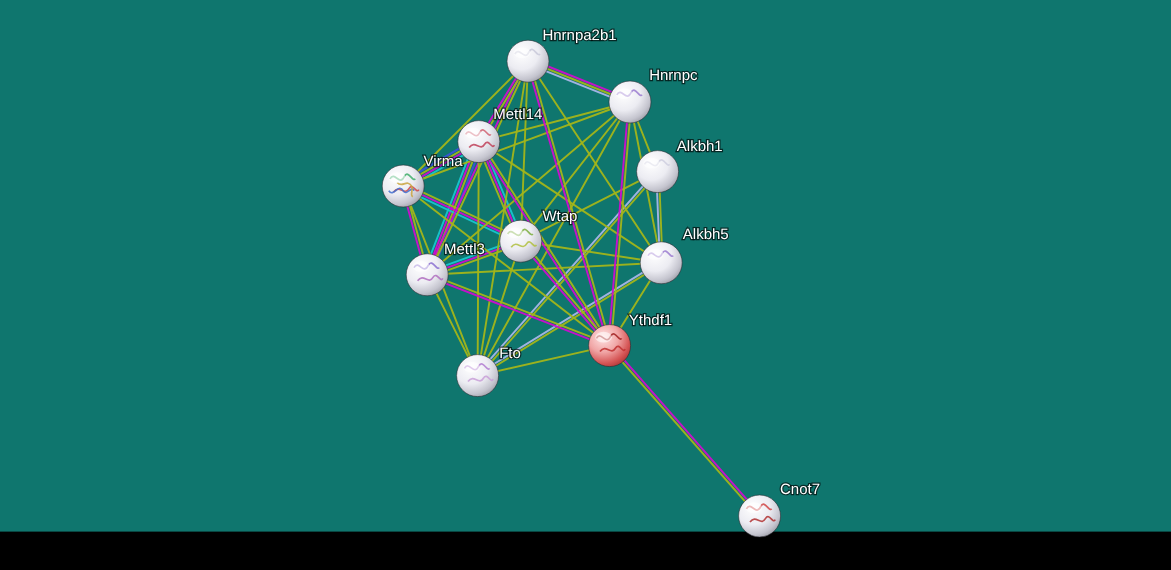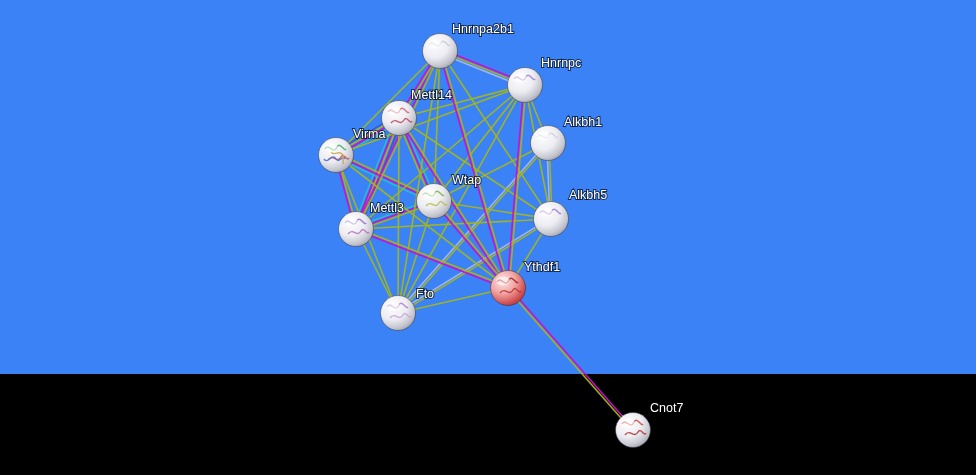--- a/index.html
+++ b/index.html
@@ -7,22 +7,22 @@
     padding: 0;
     background: #000000;
     width: 976px;
     height: 475px;
     overflow: hidden;
     font-family: "Liberation Sans", sans-serif;
   }
   .stage {
     position: relative;
     width: 976px;
-    height: 374px;
-    background: #3b82f6;
+    height: 443px;
+    background: #0f766e;
   }
   svg text.node-label {
     fill: #ffffff;
     font-family: "Liberation Sans", sans-serif;
     font-size: 12.5px;
     paint-order: stroke;
     stroke: rgba(0,0,0,0.65);
     stroke-width: 2px;
   }
   svg .edge-line { stroke-linecap: round; }

